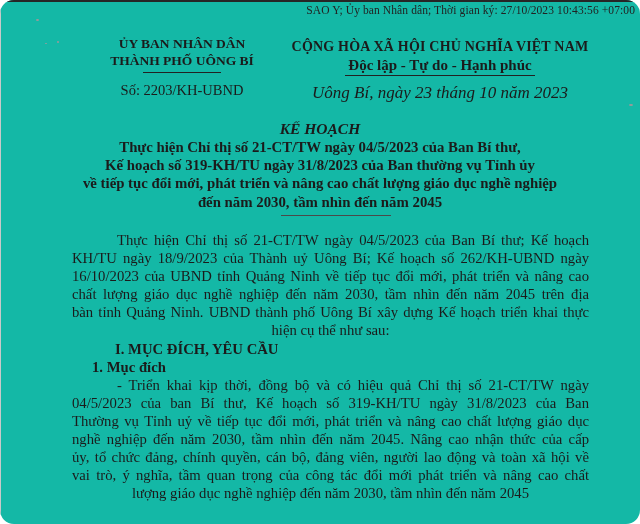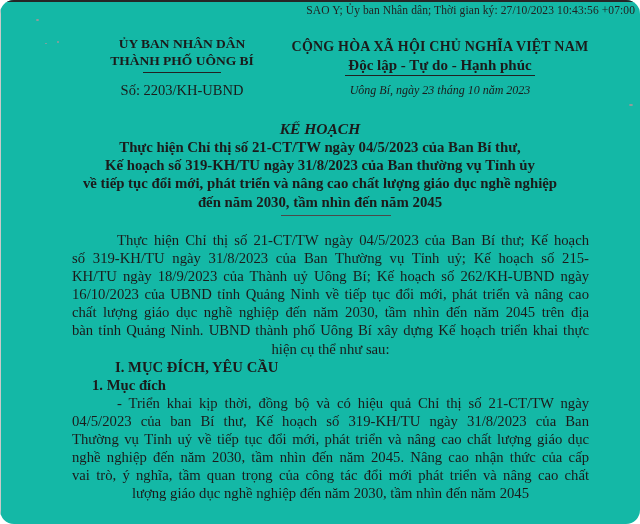--- a/index.html
+++ b/index.html
@@ -26,21 +26,21 @@
   .issuer-rule{width:78px;border-top:1.6px solid #222;margin:3px auto 0;height:0;}
   .doc-number{font-size:14.5px;margin-top:9px;}
   .national{
     position:absolute;top:38px;left:280px;width:320px;text-align:center;
   }
   .national-l1{font-weight:bold;font-size:14px;line-height:17px;letter-spacing:0.2px;}
   .national-l2{
     display:inline-block;font-weight:bold;font-size:15px;line-height:17px;
     border-bottom:1.6px solid #222;padding:1px 3px 1px;margin-top:1px;
   }
-  .place-date{font-style:italic;font-size:12px;margin-top:7px;}
+  .place-date{font-style:italic;font-size:17px;margin-top:7px;}
   .title-block{
     position:absolute;top:119px;left:40px;width:560px;text-align:center;
   }
   .doc-title{font-weight:bold;font-size:15.5px;line-height:19px;font-style:italic;}
   .subtitle-line{font-weight:bold;font-size:14.8px;line-height:18.2px;}
   .title-rule{
     width:110px;border-top:1.5px solid #4a4a4a;height:0;
     margin:4px auto 0;position:relative;left:16px;
   }
   .body-block{
@@ -85,28 +85,28 @@
     <div class="doc-title">KẾ HOẠCH</div>
     <div class="subtitle-line">Thực hiện Chỉ thị số 21-CT/TW ngày 04/5/2023 của Ban Bí thư,</div>
     <div class="subtitle-line">Kế hoạch số 319-KH/TU ngày 31/8/2023 của Ban thường vụ Tỉnh ủy</div>
     <div class="subtitle-line">về tiếp tục đổi mới, phát triển và nâng cao chất lượng giáo dục nghề nghiệp</div>
     <div class="subtitle-line">đến năm 2030, tầm nhìn đến năm 2045</div>
     <div class="title-rule"></div>
   </div>
 
   <div class="body-block">
     <div class="jline ind">Thực hiện Chỉ thị số 21-CT/TW ngày 04/5/2023 của Ban Bí thư; Kế hoạch</div>
-    <div class="jline">số 319-KH/TU ngày 31/8/2023 của Ban Thường vụ Tỉnh uỷ; Kế hoạch số 215-</div>
     <div class="jline">KH/TU ngày 18/9/2023 của Thành uỷ Uông Bí; Kế hoạch số 262/KH-UBND ngày</div>
     <div class="jline">16/10/2023 của UBND tỉnh Quảng Ninh về tiếp tục đổi mới, phát triển và nâng cao</div>
     <div class="jline">chất lượng giáo dục nghề nghiệp đến năm 2030, tầm nhìn đến năm 2045 trên địa</div>
     <div class="jline">bàn tỉnh Quảng Ninh. UBND thành phố Uông Bí xây dựng Kế hoạch triển khai thực</div>
     <div class="lline">hiện cụ thể như sau:</div>
     <div class="sec-heading">I. MỤC ĐÍCH, YÊU CẦU</div>
     <div class="subsec-heading">1. Mục đích</div>
     <div class="jline ind">- Triển khai kịp thời, đồng bộ và có hiệu quả Chỉ thị số 21-CT/TW ngày</div>
     <div class="jline">04/5/2023 của ban Bí thư, Kế hoạch số 319-KH/TU ngày 31/8/2023 của Ban</div>
     <div class="jline">Thường vụ Tỉnh uỷ về tiếp tục đổi mới, phát triển và nâng cao chất lượng giáo dục</div>
     <div class="jline">nghề nghiệp đến năm 2030, tầm nhìn đến năm 2045. Nâng cao nhận thức của cấp</div>
+    <div class="jline">ủy, tổ chức đảng, chính quyền, cán bộ, đảng viên, người lao động và toàn xã hội về</div>
     <div class="jline">vai trò, ý nghĩa, tầm quan trọng của công tác đổi mới phát triển và nâng cao chất</div>
     <div class="lline">lượng giáo dục nghề nghiệp đến năm 2030, tầm nhìn đến năm 2045</div>
   </div>
 </div>
 
 </body></html>

